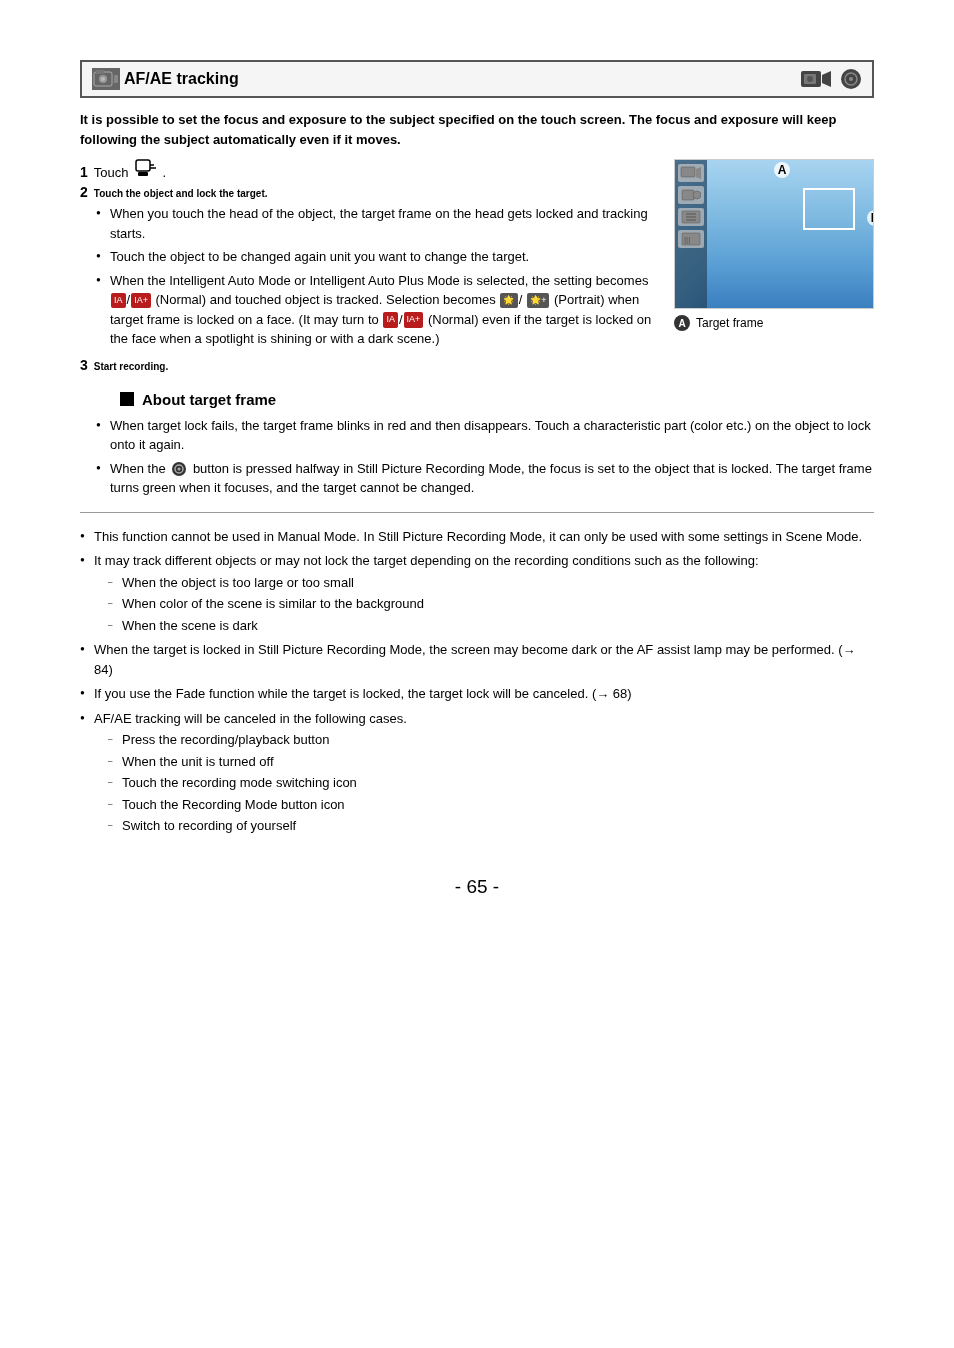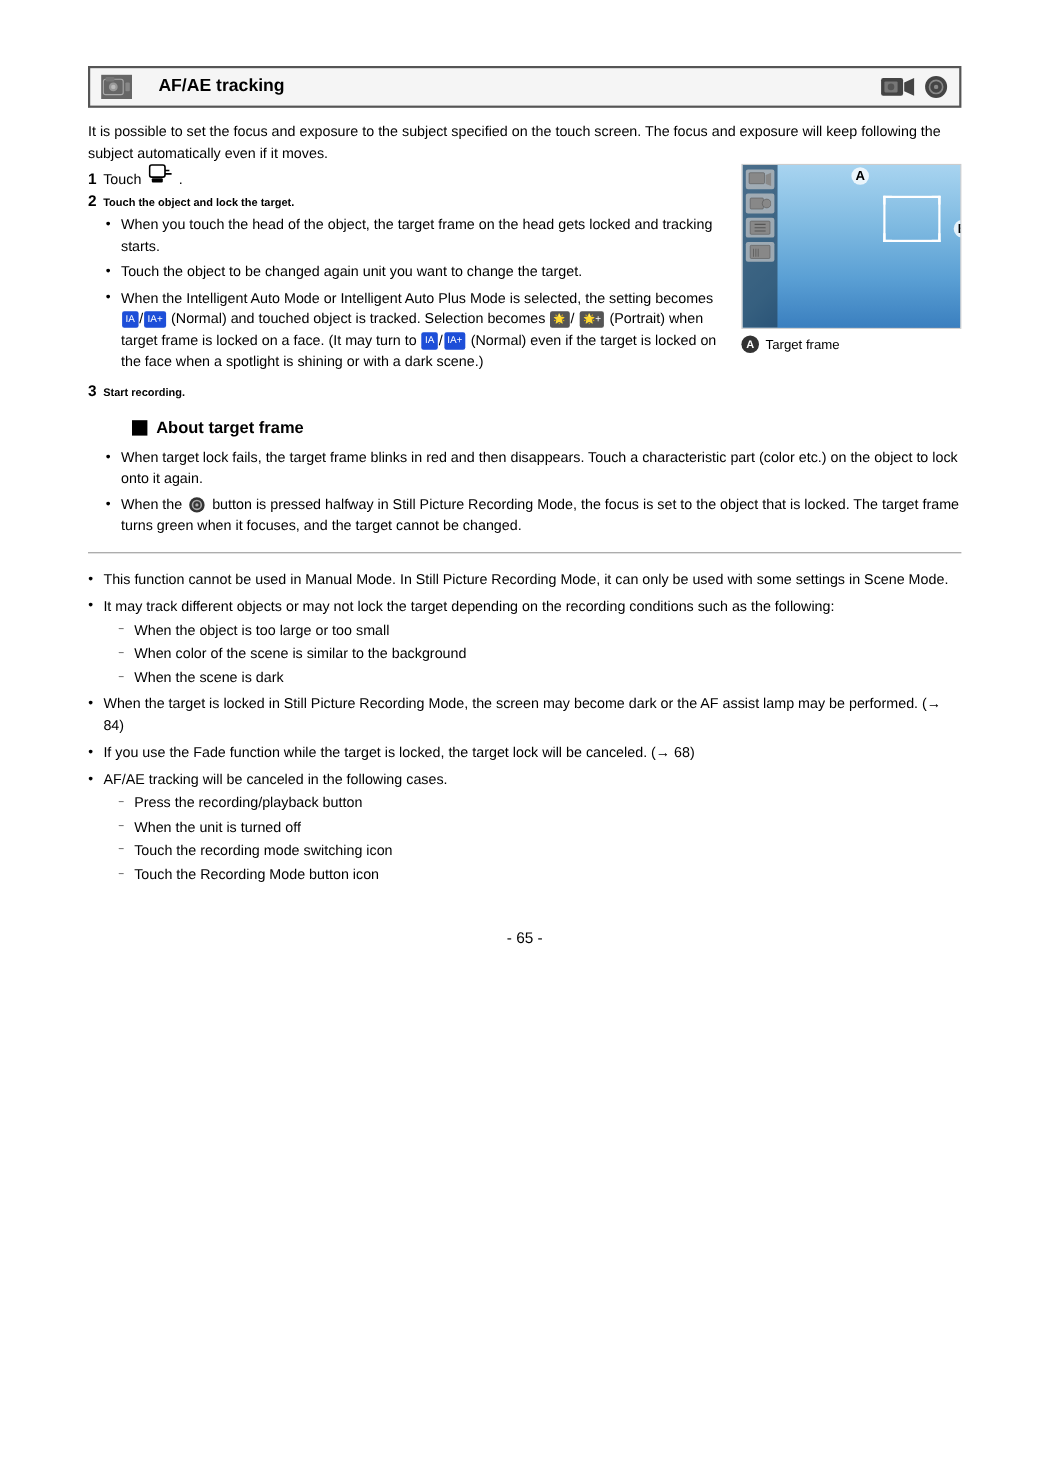--- a/index.html
+++ b/index.html
@@ -24,21 +24,21 @@
       justify-content: space-between;
       border: 2px solid #555;
       padding: 6px 10px;
       margin-bottom: 12px;
       background: #f5f5f5;
     }
 
     .section-header-left {
       display: flex;
       align-items: center;
-      gap: 24px;
+      gap: 4px;
     }
 
     .section-icon {
       width: 28px;
       height: 22px;
       background: #666;
       display: inline-flex;
       align-items: center;
       justify-content: center;
       color: white;
@@ -51,21 +51,22 @@
       font-weight: bold;
     }
 
     .section-header-right {
       display: flex;
       align-items: center;
       gap: 8px;
     }
 
     .intro-text {
-      font-weight: normal;
+      font-weight: bold;
+      margin-bottom: 10px;
       line-height: 1.5;
     }
 
     .step {
       margin-bottom: 6px;
     }
 
     .step-number {
       font-weight: bold;
       font-size: 14px;
@@ -267,26 +268,26 @@
 
     .sub-list li::before {
       content: "–";
       position: absolute;
       left: 0;
     }
 
     .page-number {
       text-align: center;
       margin-top: 40px;
-      font-size: 14px;
+      font-size: 19px;
     }
 
     .icon-af {
       display: inline-block;
-      background: #1d4ed8;
+      background: #b91c1c;
       color: white;
       font-size: 9px;
       padding: 1px 3px;
       border-radius: 2px;
       vertical-align: middle;
       margin: 0 1px;
     }
 
     .icon-portrait {
       display: inline-block;
@@ -497,19 +498,20 @@
     <li>
       If you use the Fade function while the target is locked, the target lock will be canceled. (→ 68)
     </li>
     <li>
       <span>AF/AE tracking will be canceled in the following cases.</span>
       <ul class="sub-list">
         <li>Press the recording/playback button</li>
         <li>When the unit is turned off</li>
         <li>Touch the recording mode switching icon</li>
         <li>Touch the Recording Mode button icon</li>
+        <li>Switch to recording of yourself</li>
       </ul>
     </li>
   </ul>
 
   <div class="page-number">- 65 -</div>
 
 </div>
 
 </body></html>

